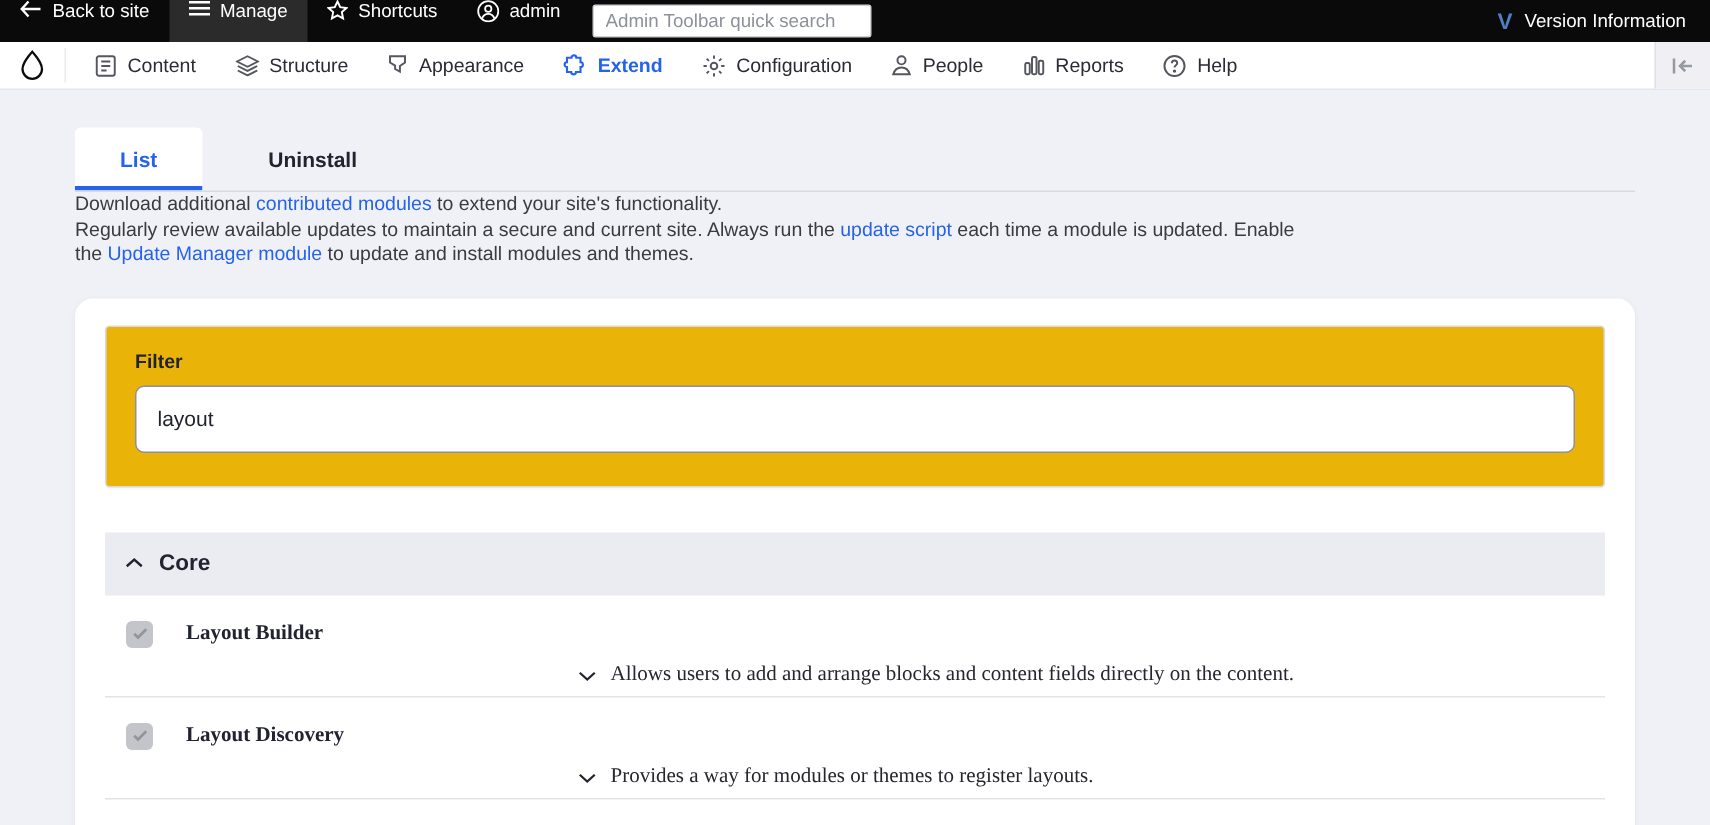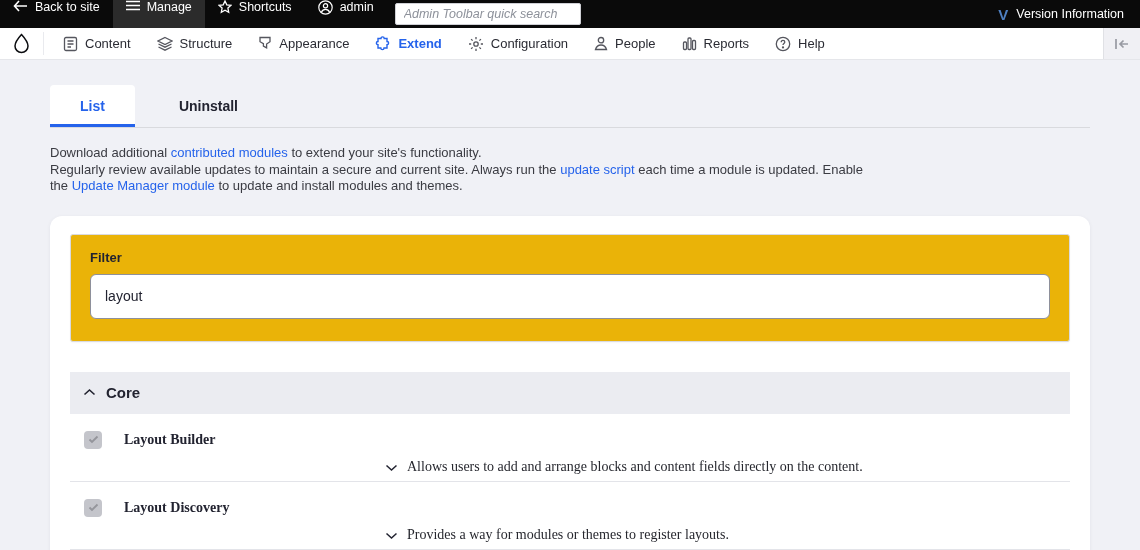--- a/index.html
+++ b/index.html
@@ -17,21 +17,21 @@
     color:#fff; font-size:12.5px;
   }
   .tb-item {
     display:flex; align-items:flex-start; gap:7px; padding:0 13px; cursor:pointer;
     white-space:nowrap;
   }
   .tb-item.active { background:#2b2b2b; }
   .tb-search {
     align-self:center; margin-left:8px; width:186px; height:22px;
     border:1px solid #cfd0d5; border-radius:2px; background:#fff;
-    font-family:"Liberation Sans", sans-serif; font-size:12.5px; padding:0 8px; color:#222;font-style:italic;
+    font-family:"Liberation Sans", sans-serif; font-size:12.5px; padding:0 8px; color:#222;
   }
   .tb-search::placeholder { color:#8d919a; }
   .tb-spacer { flex:1; }
   .tb-version { display:flex; align-items:center; gap:8px; padding:0 16px; cursor:pointer; }
   .v-logo { font-weight:bold; font-size:15px; color:#4e7fc1; line-height:1; }
 
   
   .admin-menu {
     position:relative; height:32px; background:#fff; border-bottom:1px solid #e5e6ea;
     display:flex; align-items:stretch; font-size:13px;
@@ -59,21 +59,21 @@
     font-size:14px; font-weight:bold; padding:13px 30px; cursor:pointer;
     color:#222330; border:none; background:transparent; position:relative;
     font-family:"Liberation Sans", sans-serif;
   }
   .tab.active {
     color:#2563eb; background:#fff; border-radius:4px 4px 0 0;
     box-shadow:inset 0 -3px 0 #2563eb;
   }
   .tab + .tab { margin-left:14px; }
 
-  .intro { margin-top:17px; width:815px; font-size:13px; line-height:16.5px; color:#3a3b42; }
+  .intro { width:815px; font-size:13px; line-height:16.5px; color:#3a3b42; }
   .intro a { color:#2563eb; text-decoration:none; cursor:pointer; }
 
   .card {
     margin-top:21px; width:1040px; height:400px;
     background:#fff; border-radius:12px 12px 0 0;
     box-shadow:0 1px 4px rgba(34,35,48,.06);
     padding:18px 20px 0;
   }
 
   .filter-box {

